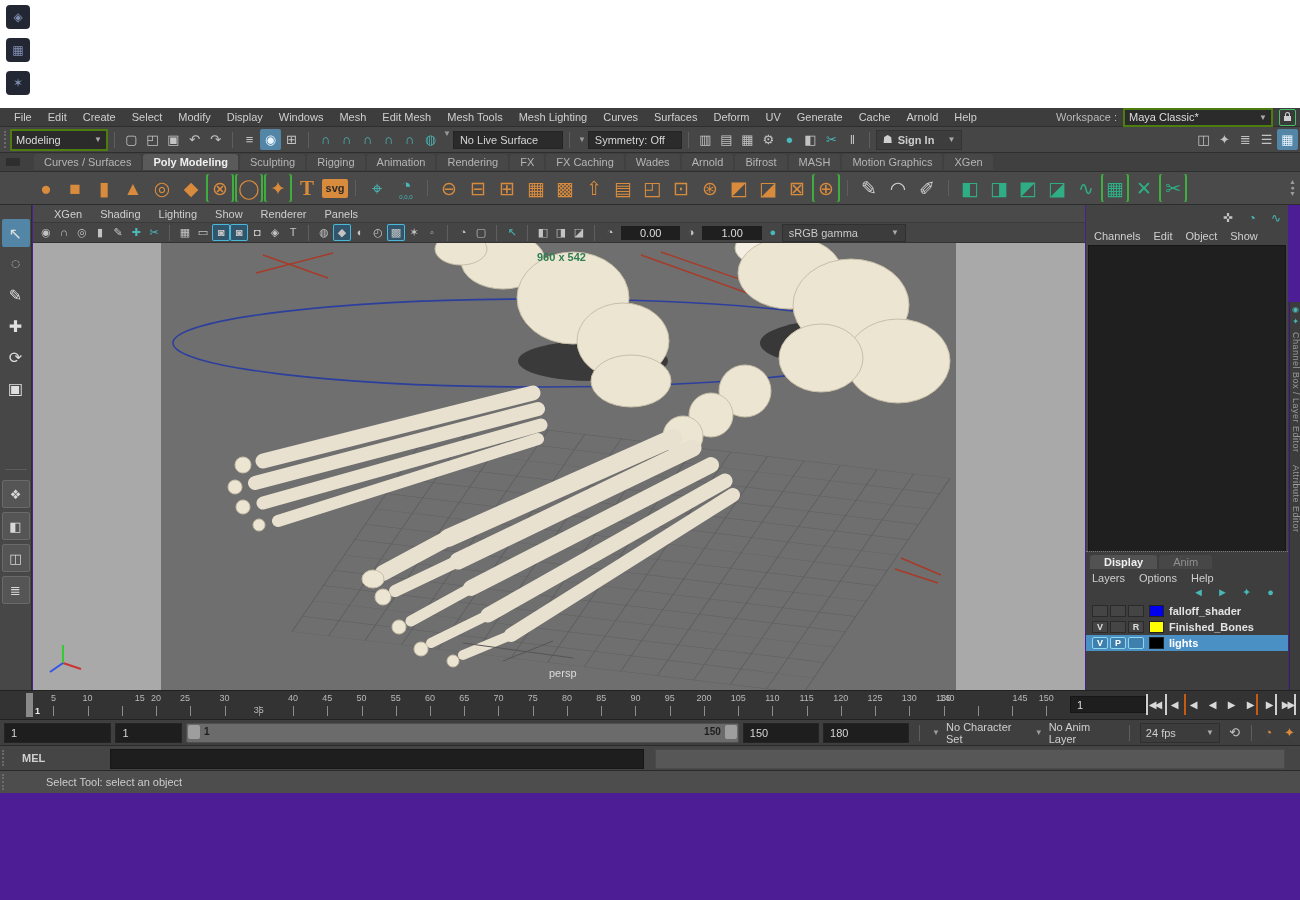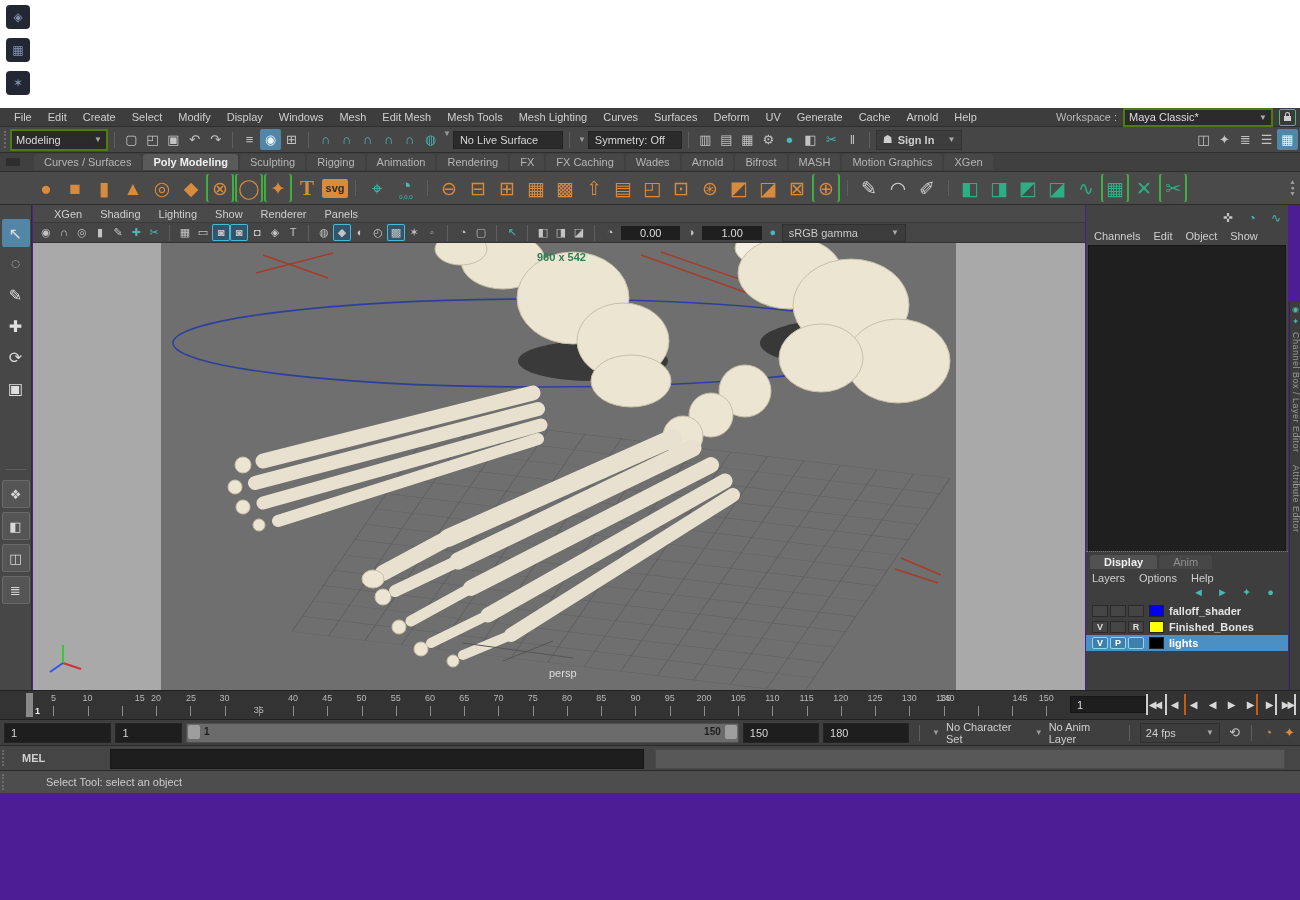--- a/index.html
+++ b/index.html
@@ -568,21 +568,21 @@
       <div id="tl-current">1</div>
       <div id="tl-ticks">
           <div class="tl-label" style="left: 29.3907px;">5</div>
           <div class="tl-tick" style="left: 29.3907px;"></div>
           <div class="tl-label" style="left: 63.6291px;">10</div>
           <div class="tl-tick" style="left: 63.6291px;"></div>
           <div class="tl-label" style="left: 97.8675px; margin-left: 18px;">15</div>
           <div class="tl-tick" style="left: 97.8675px;"></div>
           <div class="tl-label" style="left: 132.106px;">20</div>
           <div class="tl-tick" style="left: 132.106px;"></div>
-          <div class="tl-label" style="left: 167px;">25</div>
+          <div class="tl-label" style="left: 161px;">25</div>
           <div class="tl-tick" style="left: 166.344px;"></div>
           <div class="tl-label" style="left: 200.583px;">30</div>
           <div class="tl-tick" style="left: 200.583px;"></div>
           <div class="tl-label" style="left: 234.821px; margin-top: 12px;">35</div>
           <div class="tl-tick" style="left: 234.821px;"></div>
           <div class="tl-label" style="left: 269.06px;">40</div>
           <div class="tl-tick" style="left: 269.06px;"></div>
           <div class="tl-label" style="left: 303.298px;">45</div>
           <div class="tl-tick" style="left: 303.298px;"></div>
           <div class="tl-label" style="left: 337.536px;">50</div>

